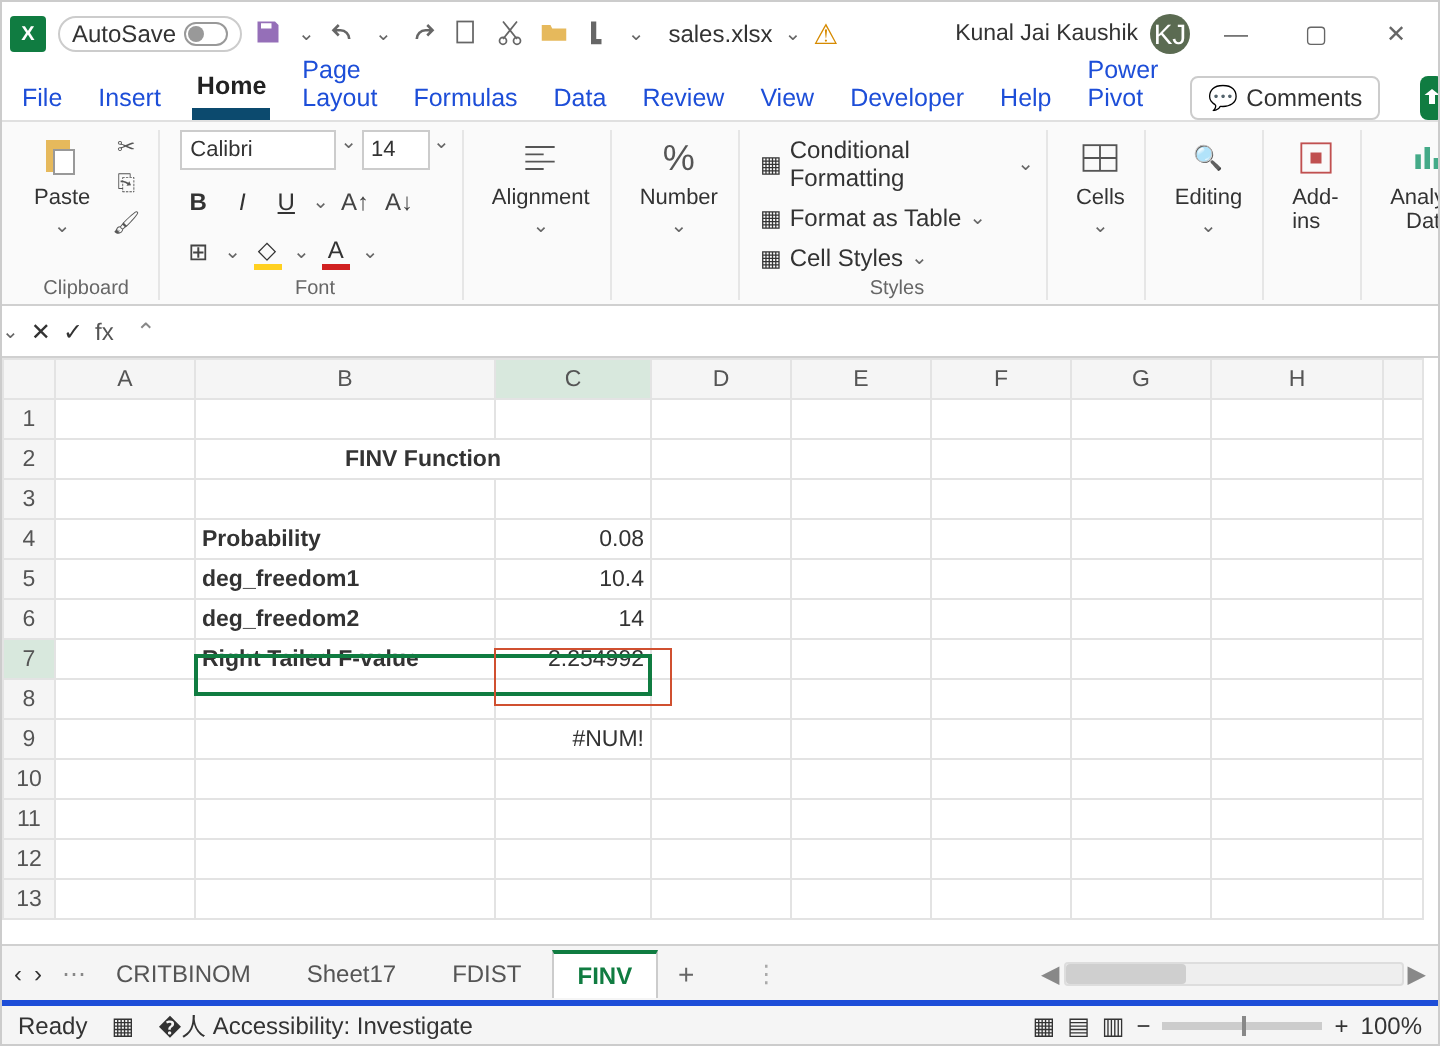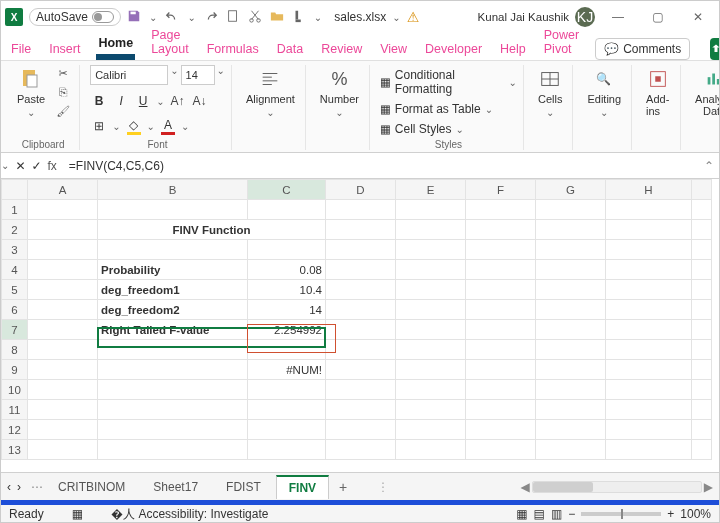--- a/index.html
+++ b/index.html
@@ -11,21 +11,21 @@
 .as-toggle::after{content:"";position:absolute;left:1px;top:1px;width:8px;height:8px;border-radius:50%;background:#999}
 .qat{display:flex;gap:8px;align-items:center}
 .qat svg{width:14px;height:14px}
 .filename{font-size:12px;color:#333;margin-left:6px}
 .dd{font-size:10px;color:#666}
 .warn{color:#d68a00;font-size:14px}
 .user{margin-left:auto;display:flex;align-items:center;gap:6px}
 .avatar{width:20px;height:20px;border-radius:50%;background:#5b6b52;color:#fff;font-size:14px;display:flex;align-items:center;justify-content:center}
 .winbtn{width:34px;height:28px;display:flex;align-items:center;justify-content:center;color:#666}
 .tabs{height:28px;display:flex;align-items:end;padding:0 8px;gap:14px;border-bottom:1px solid #e0e0e0}
-.tab{padding:4px 2px;font-size:12.5px;color:#ec4899;cursor:pointer}
+.tab{padding:4px 2px;font-size:12.5px;color:#1d4ed8;cursor:pointer}
 .tab.active{font-weight:600;border-bottom:6px solid #0c4a6e;color:#222}
 .comments-btn{margin-left:auto;border:1px solid #ccc;padding:3px 8px;border-radius:4px;font-size:12px;display:flex;align-items:center;gap:4px}
 .share-btn{width:24px;height:22px;background:#107c41;border-radius:4px;margin-left:6px;display:flex;align-items:center;justify-content:center;color:#fff}
 .ribbon{height:92px;background:#fafafa;border-bottom:1px solid #d0d0d0;display:flex;padding:4px 6px 2px 6px;gap:4px}
 .group{display:flex;flex-direction:column;align-items:center;padding:0 6px;border-right:1px solid #e6e6e6}
 .group:last-child{border-right:none}
 .group-body{flex:1;display:flex;gap:4px;align-items:flex-start}
 .group-label{font-size:10px;color:#666;padding-top:2px}
 .bigbtn{display:flex;flex-direction:column;align-items:center;gap:2px;padding:2px 4px;cursor:pointer}
 .bigbtn .lbl{font-size:11px}
@@ -62,21 +62,21 @@
 .red-outline{position:absolute;border:1.5px solid #d05030;pointer-events:none}
 td.yellow{background:#ffd020;text-align:right;font-weight:500}
 .sheettabs{height:28px;border-top:1px solid #d0d0d0;display:flex;align-items:center;background:#f5f5f5;padding:0 6px;gap:2px}
 .navset{display:flex;gap:6px;color:#888;margin-right:8px}
 .stab{padding:4px 12px;font-size:12px;border:1px solid transparent;border-bottom:none;cursor:pointer;color:#555}
 .stab.active{background:#fff;border-color:#ccc;border-top:2px solid #107c41;color:#107c41;font-weight:600}
 .addtab{width:24px;text-align:center;color:#666;font-size:14px}
 .hscroll{margin-left:auto;display:flex;align-items:center;gap:2px}
 .hscroll .track{width:170px;height:12px;background:#eee;border:1px solid #ddd;position:relative;border-radius:2px}
 .hscroll .thumb{position:absolute;left:0;top:0;bottom:0;width:60px;background:#cfcfcf;border-radius:2px}
-.status{height:22px;border-top:5px solid #1d4ed8;display:flex;align-items:center;background:#f5f5f5;padding:0 8px;gap:28px;font-size:11px;color:#555}
+.status{height:22px;border-top:3px solid #1d4ed8;display:flex;align-items:center;background:#f5f5f5;padding:0 8px;gap:12px;font-size:11px;color:#555}
 .zoom{margin-left:auto;display:flex;align-items:center;gap:6px}
 .zoom .track{width:80px;height:4px;background:#ccc;position:relative}
 .zoom .track::after{content:"";position:absolute;left:50%;top:-3px;width:2px;height:10px;background:#888}
 </style>
 </head>
 <body>
 
 <div class="titlebar">
   <div class="xl-icon">X</div>
   <div class="as-pill">
@@ -302,21 +302,20 @@
 
 </div>
 
 <div class="namebox-row">
   <span class="dd">⌄</span>
   <div class="fx-btns">
     <span>✕</span>
     <span>✓</span>
     <span class="fx-label">fx</span>
   </div>
-  <div class="formula">=FINV(C4,C5,C6)</div>
   <div class="expand">⌃</div>
 </div>
 
 <div class="sheet">
 <table class="grid">
 <colgroup>
         <col style="width:26px">
         <col class="colA">
         <col class="colB">
         <col class="colC">

